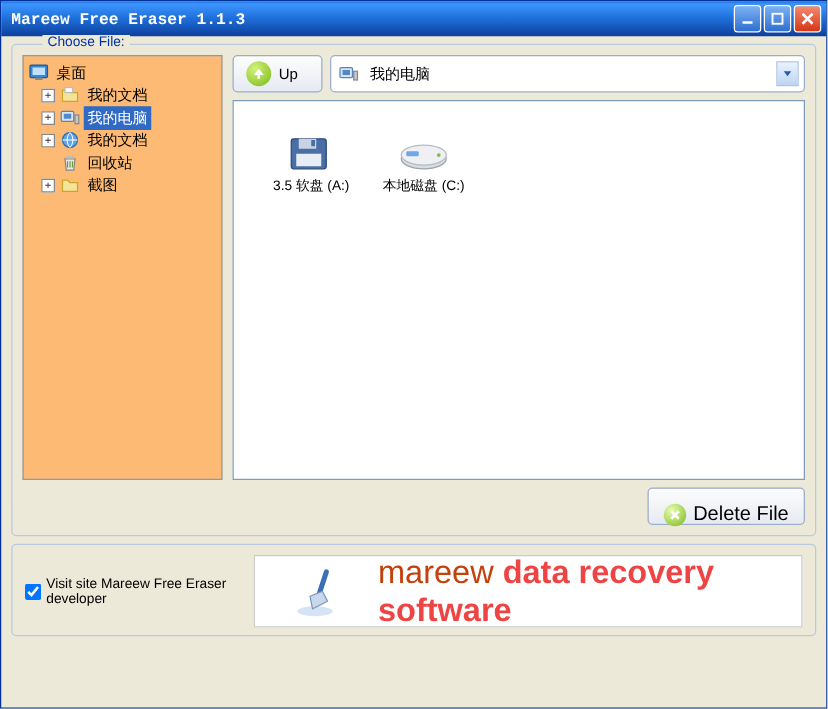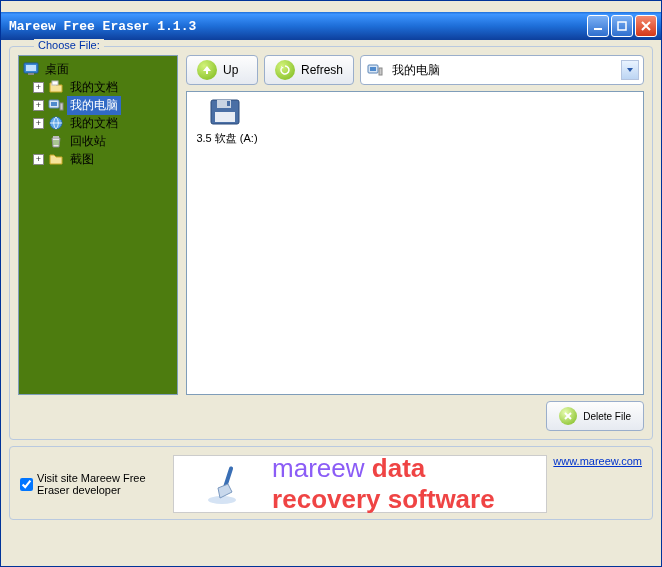--- a/index.html
+++ b/index.html
@@ -1,67 +1,67 @@
 <!DOCTYPE html>
 <html><head>
 <meta charset="utf-8">
 <style>
 * { box-sizing: border-box; margin: 0; padding: 0; }
 body { font-family: Tahoma, Arial, sans-serif; font-size: 11px; background: #fff; }
 
 .window { width: 662px; height: 567px; border: 1px solid #003399; background: #ece9d8; display: flex; flex-direction: column; }
 
-.titlebar { height: 28px; background: linear-gradient(to bottom, #1e6ed8 0%, #3d95ff 8%, #1e6ed8 50%, #0d3f9c 100%); display: flex; align-items: center; padding: 0 4px; color: #fff; font-family: "Courier New", monospace; font-size: 13px; font-weight: bold; margin-top: 11px; }
+.titlebar { height: 28px; background: linear-gradient(to bottom, #1e6ed8 0%, #3d95ff 8%, #1e6ed8 50%, #0d3f9c 100%); display: flex; align-items: center; padding: 0 4px; color: #fff; font-family: "Courier New", monospace; font-size: 13px; font-weight: bold; }
 .titlebar .title { flex: 1; padding-left: 4px; }
 .title-btn { width: 22px; height: 22px; margin-left: 2px; border: 1px solid #fff; border-radius: 3px; display: flex; align-items: center; justify-content: center; font-weight: bold; cursor: pointer; }
 .btn-min, .btn-max { background: linear-gradient(to bottom, #7cb1f5, #2f6fce); }
 .btn-close { background: linear-gradient(to bottom, #f58a6f, #d43818); }
 .title-btn svg { width: 12px; height: 12px; }
 
 .client { flex: 1; padding: 6px 8px 8px 8px; display: flex; flex-direction: column; gap: 6px; }
 
 .chooser { border: 1px solid #b9c9df; border-radius: 4px; padding: 8px; position: relative; background: #ece9d8; }
 .chooser-label { position: absolute; top: -8px; left: 24px; background: #ece9d8; padding: 0 4px; color: #0033aa; font-size: 11px; }
 .chooser-body { display: flex; gap: 8px; height: 340px; }
 
-.tree { width: 160px; background: #4d7c0f; border: 1px solid #7f9db9; overflow: auto; padding: 4px 2px; font-size: 12px; }
+.tree { width: 160px; background: #fdba74; border: 1px solid #7f9db9; overflow: auto; padding: 4px 2px; font-size: 12px; }
 .tree-node { display: flex; align-items: center; height: 18px; white-space: nowrap; cursor: pointer; }
 .exp { width: 11px; height: 11px; border: 1px solid #888; font-size: 9px; line-height: 9px; text-align: center; margin-right: 2px; background: #fff; color: #333; display: inline-flex; align-items: center; justify-content: center; }
 .noexp { width: 11px; margin-right: 2px; display: inline-block; }
 .tline { width: 12px; display: inline-block; }
 .ticon { width: 16px; height: 16px; margin: 0 3px 0 2px; display: inline-flex; align-items: center; justify-content: center; }
 .node-label { padding: 1px 3px; }
 .node-label.sel { background: #316ac5; color: #fff; }
 
 .right-pane { flex: 1; display: flex; flex-direction: column; gap: 6px; }
 .toolbar { display: flex; gap: 6px; align-items: center; }
 .tbtn { height: 30px; min-width: 72px; border: 1px solid #9aaecb; border-radius: 4px; background: linear-gradient(to bottom, #fdfdfd, #e6eaf1); display: flex; align-items: center; gap: 6px; padding: 0 10px; cursor: pointer; font-size: 12px; }
 .tbtn .ico { width: 20px; height: 20px; border-radius: 50%; display: flex; align-items: center; justify-content: center; }
 .ico-up { background: radial-gradient(circle at 35% 30%, #d2f27a, #7ab81a); }
 .ico-refresh { background: radial-gradient(circle at 35% 30%, #d2f27a, #7ab81a); }
 .path-combo { flex: 1; height: 30px; border: 1px solid #9aaecb; border-radius: 4px; background: #fff; display: flex; align-items: center; padding: 0 4px; gap: 6px; }
 .path-combo .ddl { width: 18px; height: 20px; border: 1px solid #b4c4df; background: linear-gradient(to bottom,#e9f3ff,#bcd5f3); display:flex; align-items:center; justify-content:center; cursor:pointer; }
 .path-text { flex: 1; font-size: 12px; }
 
-.file-list { flex: 1; background: #fff; border: 1px solid #7f9db9; padding: 4px; display: flex; gap: 18px; align-items: flex-start; }
+.file-list { flex: 1; background: #fff; border: 1px solid #7f9db9; padding: 26px; display: flex; gap: 18px; align-items: flex-start; }
 .drive { width: 72px; text-align: center; cursor: pointer; font-size: 11px; }
 .drive-icon { width: 44px; height: 32px; margin: 0 auto 4px; display:flex; align-items:center; justify-content:center; }
 .drive-label { line-height: 13px; }
 
 .delete-row { display: flex; justify-content: flex-end; padding-top: 6px; }
-.del-btn { height: 30px; border: 1px solid #9aaecb; border-radius: 4px; background: linear-gradient(to bottom,#fdfdfd,#e6eaf1); display:flex; align-items:center; gap:6px; padding: 12px 12px; cursor:pointer; font-size: 10px; }
+.del-btn { height: 30px; border: 1px solid #9aaecb; border-radius: 4px; background: linear-gradient(to bottom,#fdfdfd,#e6eaf1); display:flex; align-items:flex-start; gap:6px; padding: 12px 12px; cursor:pointer; font-size: 16px; }
 .del-ico { width:18px;height:18px;border-radius:50%; background:radial-gradient(circle at 35% 30%,#e7fcb0,#7ab81a); display:flex;align-items:center;justify-content:center; }
 
 .footer { border: 1px solid #b9c9df; border-radius: 4px; padding: 8px 10px 6px; background: #ece9d8; display:flex; flex-direction:row; gap:6px; }
 .chk-row { display:flex; align-items:center; gap:4px; font-size: 11px; }
 .chk-row input { width:13px; height:13px; }
 .banner { height: 58px; background: #fff; border: 1px solid #ccc; display:flex; align-items:center; padding: 0 30px; gap: 24px; }
 .banner-icon { width: 44px; height: 44px; }
 .banner-text { font-family: "Trebuchet MS", Verdana, sans-serif; font-size: 26px; }
-.banner-text .brand { color: #8b5cf6; }
+.banner-text .brand { color: #c2410c; }
 .banner-text .rest { color: #ef4444; font-weight: bold; }
 .url { color: #0033cc; font-size: 11px; }
 
 svg { display: block; }
 </style>
 </head>
 <body>
 
 <div class="window">
 
@@ -164,29 +164,20 @@
         <div class="right-pane">
           <div class="toolbar">
             <div class="tbtn">
               <span class="ico ico-up">
                 <svg width="12" height="12" viewBox="0 0 12 12">
                     <path d="M6 2 L10 7 L7 7 L7 10 L5 10 L5 7 L2 7 Z" fill="#fff"></path>
                   </svg>
               </span>
               <span>Up</span>
             </div>
-            <div class="tbtn">
-              <span class="ico ico-refresh">
-                <svg width="12" height="12" viewBox="0 0 12 12">
-                    <path d="M6 2 A4 4 0 1 1 2.5 4" fill="none" stroke="#fff" stroke-width="1.5"></path>
-                    <path d="M2 2 L2.5 4.5 L5 4 Z" fill="#fff"></path>
-                  </svg>
-              </span>
-              <span>Refresh</span>
-            </div>
             <div class="path-combo">
               <span class="ticon">
                 <svg width="16" height="16" viewBox="0 0 16 16">
                     <rect x="1" y="3" width="10" height="8" rx="1" fill="#d9e6f5" stroke="#5a84b5"></rect>
                     <rect x="3" y="5" width="6" height="4" fill="#4f8acd"></rect>
                     <rect x="12" y="6" width="3" height="7" fill="#c9c9c9" stroke="#888"></rect>
                   </svg>
               </span>
               <span class="path-text">我的电脑</span>
               <span class="ddl">
@@ -201,20 +192,31 @@
               <div class="drive">
                 <div class="drive-icon">
                   <svg width="44" height="32" viewBox="0 0 44 32">
                     <rect x="6" y="4" width="28" height="24" rx="2" fill="#4a6fa5" stroke="#2a4a7a"></rect>
                     <rect x="12" y="4" width="14" height="8" fill="#c9d4e3"></rect>
                     <rect x="10" y="16" width="20" height="10" fill="#e8edf5"></rect>
                     <rect x="22" y="5" width="3" height="5" fill="#4a6fa5"></rect>
                   </svg>
                 </div>
                 <div class="drive-label">3.5 软盘 (A:)</div>
+              </div>
+              <div class="drive">
+                <div class="drive-icon">
+                  <svg width="44" height="32" viewBox="0 0 44 32">
+                    <ellipse cx="22" cy="20" rx="18" ry="8" fill="#d9dde2" stroke="#9aa2ac"></ellipse>
+                    <ellipse cx="22" cy="17" rx="18" ry="8" fill="#eef0f3" stroke="#b6bcc4"></ellipse>
+                    <rect x="8" y="14" width="10" height="4" rx="1" fill="#6ea8e8"></rect>
+                    <circle cx="34" cy="17" r="1.5" fill="#7ac142"></circle>
+                  </svg>
+                </div>
+                <div class="drive-label">本地磁盘 (C:)</div>
               </div>
             </div>
         </div>
 
       </div>
 
       <div class="delete-row">
         <div class="del-btn">
           <span class="del-ico">
             <svg width="10" height="10" viewBox="0 0 10 10">
@@ -238,17 +240,16 @@
             <rect x="22" y="4" width="4" height="24" rx="2" fill="#3a6fb5" transform="rotate(18 24 16)"></rect>
             <path d="M14 26 L24 22 L28 30 L16 36 Z" fill="#c8d8ec" stroke="#7a98bf"></path>
           </svg>
         </span>
         <span class="banner-text">
           <span class="brand">mareew</span>
           <span> </span>
           <span class="rest">data recovery software</span>
         </span>
       </div>
-      <a class="url" href="#">www.mareew.com</a>
     </div>
 
   </div>
 </div>
 
 </body></html>

